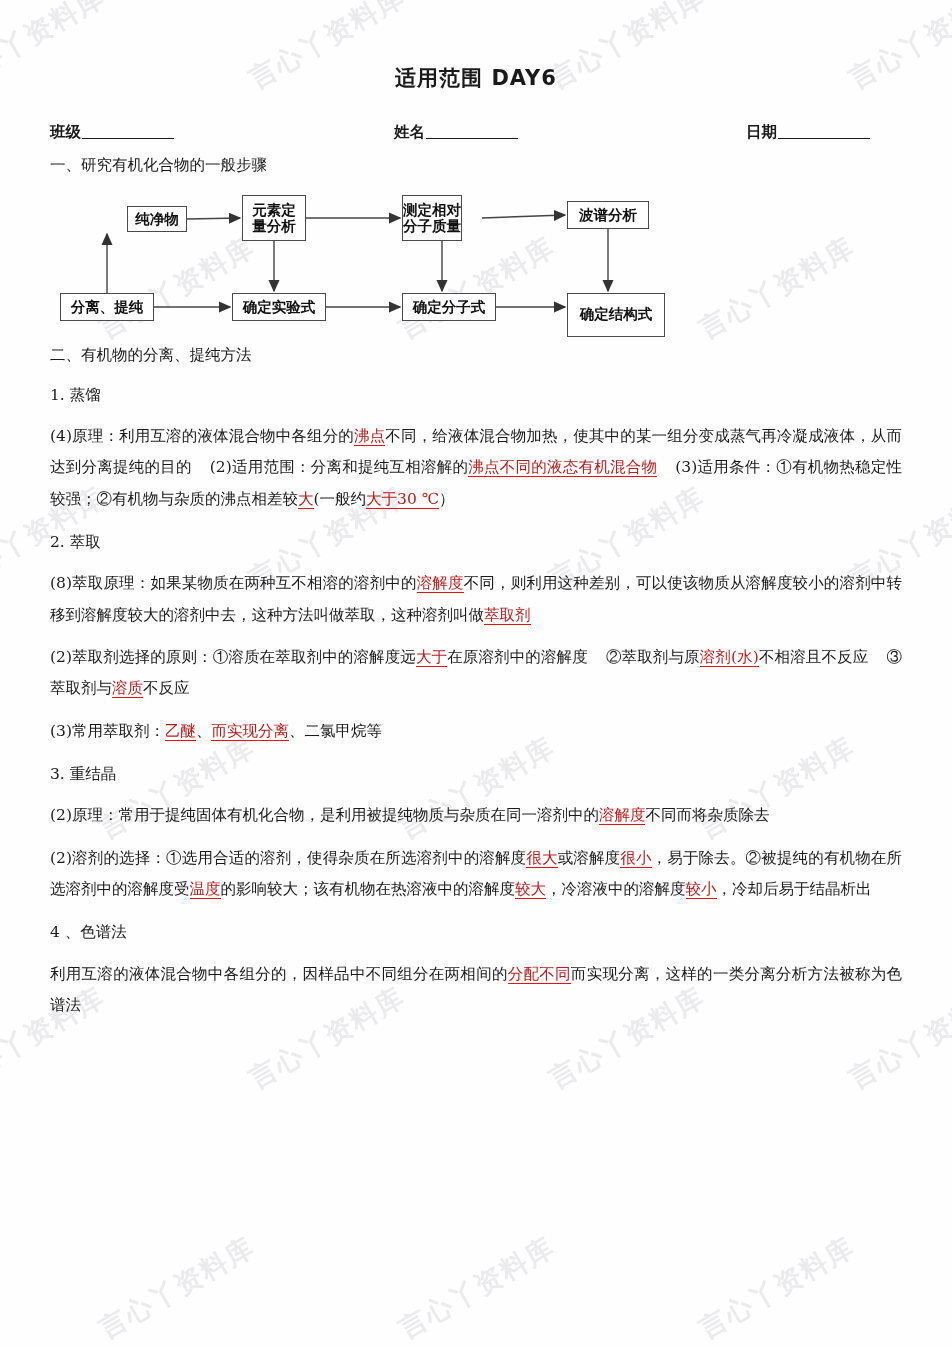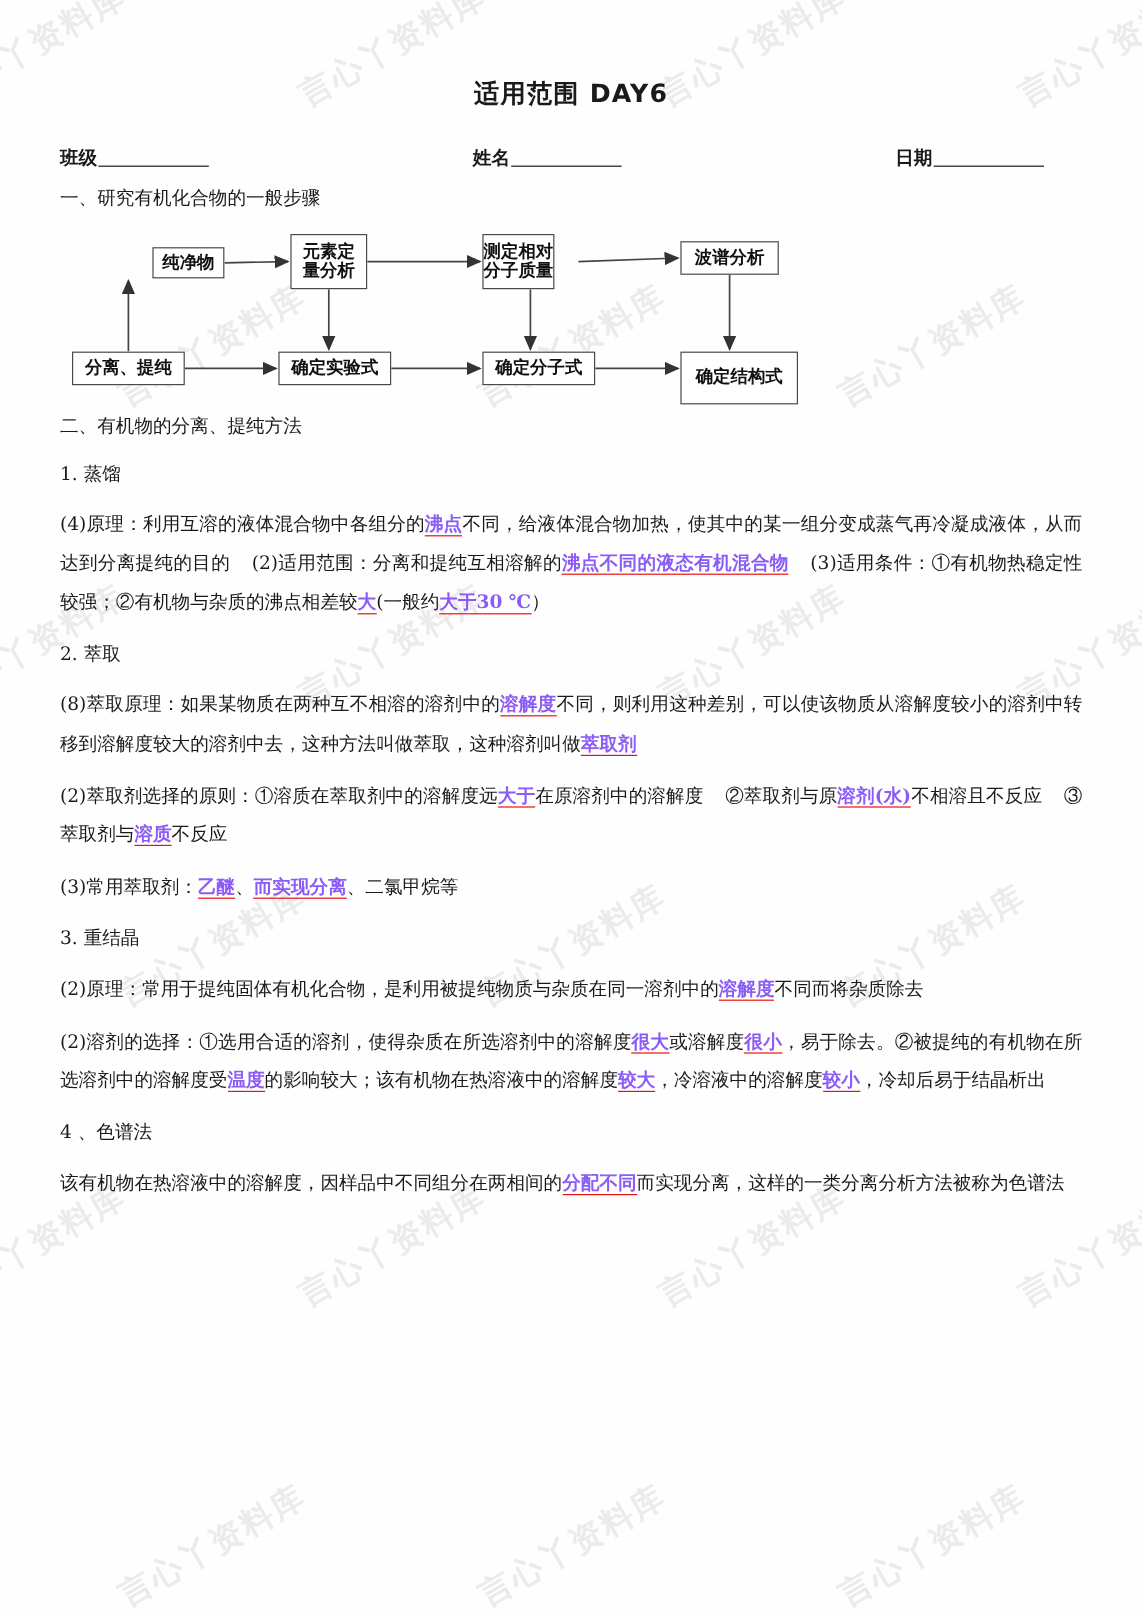--- a/index.html
+++ b/index.html
@@ -121,22 +121,22 @@
     margin: 11px 0 0 0;
     text-align: justify;
     text-justify: inter-ideograph;
   }
   p.sub {
     font-size: 15.5px;
     line-height: 1.9;
     margin: 13px 0 0 0;
   }
   .hl {
-    color: #8b5cf6;
-    font-weight: 700;
+    color: #b91c1c;
+    font-weight: 400;
     border-bottom: 1.5px solid #e8140c;
     padding-bottom: 0px;
   }
   .gap { display: inline-block; width: 18px; }
 </style>
 </head>
 <body>
 
 <div id="page">
 
@@ -216,16 +216,16 @@
     <p class="sub">2. 萃取</p>
     <p class="body"><span>(8)萃取原理：如果某物质在两种互不相溶的溶剂中的</span><span class="hl">溶解度</span><span>不同，则利用这种差别，可以使该物质从溶解度较小的溶剂中转移到溶解度较大的溶剂中去，这种方法叫做萃取，这种溶剂叫做</span><span class="hl">萃取剂</span></p>
     <p class="body"><span>(2)萃取剂选择的原则：①溶质在萃取剂中的溶解度远</span><span class="hl">大于</span><span>在原溶剂中的溶解度</span><span class="gap"></span><span>②萃取剂与原</span><span class="hl">溶剂(水)</span><span>不相溶且不反应</span><span class="gap"></span><span>③萃取剂与</span><span class="hl">溶质</span><span>不反应</span></p>
     <p class="body"><span>(3)常用萃取剂：</span><span class="hl">乙醚</span><span>、</span><span class="hl">而实现分离</span><span>、二氯甲烷等</span></p>
 
     <p class="sub">3. 重结晶</p>
     <p class="body"><span>(2)原理：常用于提纯固体有机化合物，是利用被提纯物质与杂质在同一溶剂中的</span><span class="hl">溶解度</span><span>不同而将杂质除去</span></p>
     <p class="body"><span>(2)溶剂的选择：①选用合适的溶剂，使得杂质在所选溶剂中的溶解度</span><span class="hl">很大</span><span>或溶解度</span><span class="hl">很小</span><span>，易于除去。②被提纯的有机物在所选溶剂中的溶解度受</span><span class="hl">温度</span><span>的影响较大；该有机物在热溶液中的溶解度</span><span class="hl">较大</span><span>，冷溶液中的溶解度</span><span class="hl">较小</span><span>，冷却后易于结晶析出</span></p>
 
     <p class="sub">4 、色谱法</p>
-    <p class="body"><span>该有机物在热溶液中的溶解度，因样品中不同组分在两相间的</span><span class="hl">分配不同</span><span>而实现分离，这样的一类分离分析方法被称为色谱法</span></p>
+    <p class="body"><span>利用互溶的液体混合物中各组分的，因样品中不同组分在两相间的</span><span class="hl">分配不同</span><span>而实现分离，这样的一类分离分析方法被称为色谱法</span></p>
 
   </div>
 </div>
 
 </body></html>

